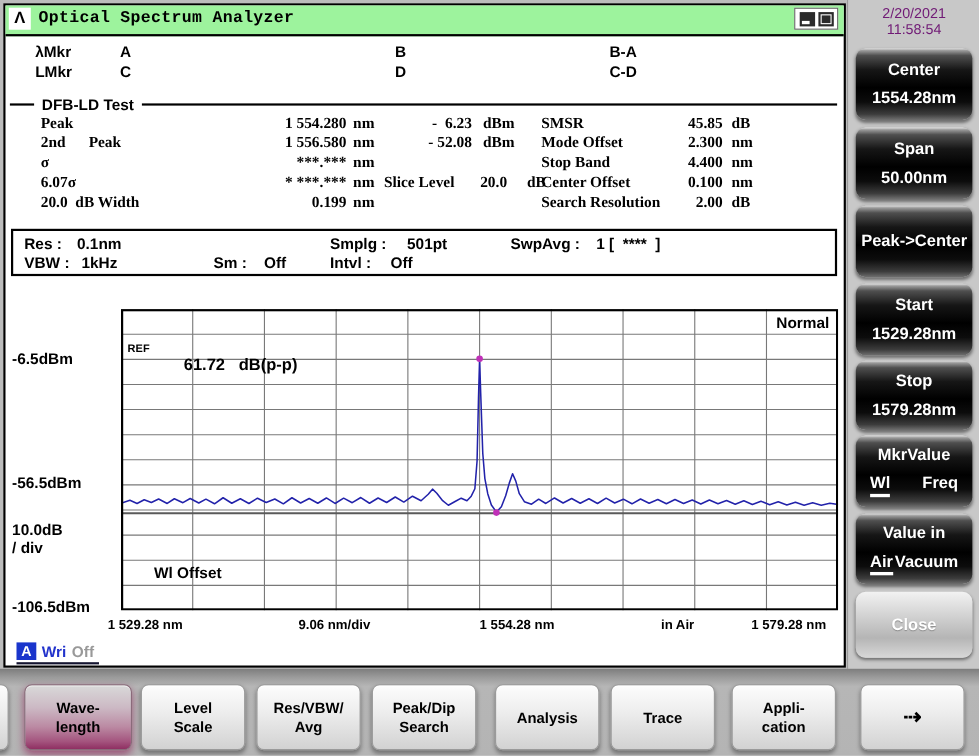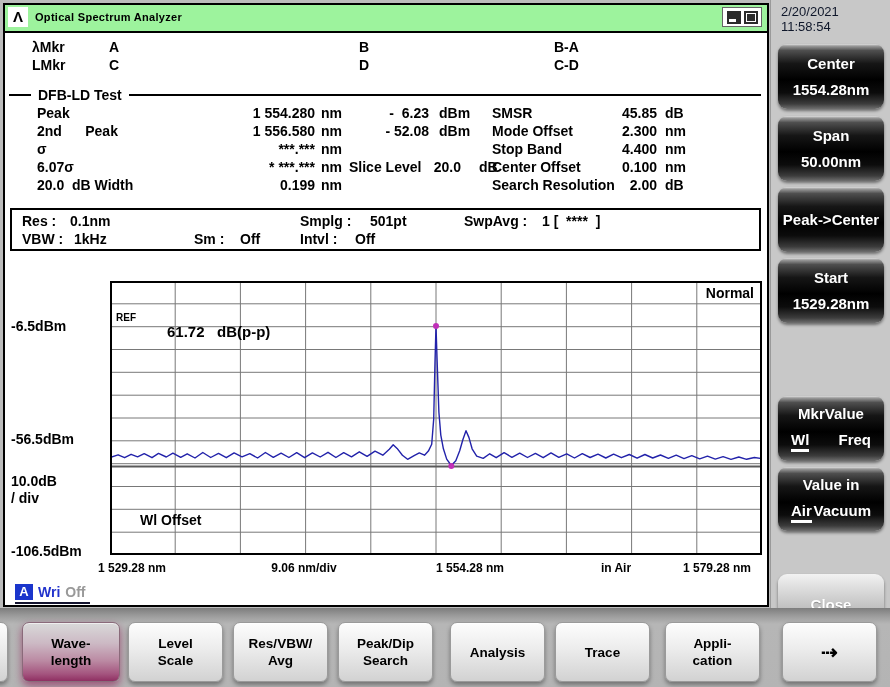--- a/index.html
+++ b/index.html
@@ -18,21 +18,21 @@
   .titlebar{
     position:absolute;left:0;top:0;right:0;height:26px;
     background:#9df39d;border-bottom:2px solid #000;
   }
   .logo{
     position:absolute;left:3px;top:2px;width:20px;height:20px;background:#fff;
     color:#000;font-weight:bold;font-size:15px;text-align:center;line-height:20px;
   }
   .title-text{
     position:absolute;left:30px;top:0;height:24px;line-height:24px;
-    font-size:11px;font-weight:bold;color:#000;letter-spacing:.3px;
+    font-size:15px;font-weight:bold;color:#000;letter-spacing:.3px;font-family:Liberation Mono, monospace;
   }
   .win-controls{
     position:absolute;right:5px;top:2px;width:40px;height:20px;background:#fff;
     border:1px solid #666;display:flex;align-items:center;justify-content:center;gap:3px;
     box-sizing:border-box;
   }
   .wc-icon{position:relative;width:14px;height:13px;box-sizing:border-box;}
   .wc-min{background:#2b2b2b;}
   .wc-underscore{position:absolute;left:2px;bottom:2px;width:7px;height:3px;background:#fff;}
   .wc-max{border:2px solid #2b2b2b;background:#fff;}
@@ -44,21 +44,21 @@
 
   
   .divider{position:absolute;left:4px;right:6px;top:82px;height:16px;display:flex;align-items:center;}
   .div-line{border-top:2px solid #000;height:0;}
   .div-line.short{width:22px;}
   .div-line.long{flex:1;}
   .div-label{font-size:14px;font-weight:bold;padding:0 7px;white-space:pre;}
 
   
   .mrow{position:absolute;left:0;right:0;height:18px;font-size:14px;font-weight:bold;color:#000;}
-  .mrow span{position:absolute;white-space:pre;}
+  .mrow span{position:absolute;white-space:pre;font-family:Liberation Serif, serif;}
   .mv{text-align:right;}
 
   
   .setbox{
     position:absolute;left:5px;top:203px;width:751px;height:43px;
     border:2px solid #000;box-sizing:border-box;
   }
   .setrow{position:absolute;left:0;right:0;height:18px;font-size:14px;font-weight:bold;}
   .setrow span{position:absolute;white-space:pre;}
 
@@ -74,34 +74,34 @@
     position:absolute;left:10px;top:579px;display:inline-flex;align-items:center;gap:5px;
     border-bottom:2px solid #141430;padding:0 4px 2px 0;
   }
   .trace-box{width:18px;height:16px;background:#1a35cc;color:#fff;font-weight:bold;
     font-size:13px;text-align:center;line-height:16px;}
   .trace-mode{color:#2233cc;font-weight:bold;font-size:14px;}
   .trace-status{color:#999;font-weight:bold;font-size:14px;}
 
   
   .sidebar{position:absolute;left:770px;top:0;width:120px;height:608px;background:#c8c8c8;border-left:1px solid #9a9a9a;box-sizing:border-box;}
-  .datetime{position:absolute;left:10px;top:4px;width:100px;text-align:left;
-    font-size:13px;color:#0f172a;line-height:15px;}
+  .datetime{position:absolute;left:10px;top:4px;width:100px;text-align:center;
+    font-size:13px;color:#701a75;line-height:15px;}
   .sbtn{
     position:absolute;left:7px;width:106px;border-radius:9px;cursor:default;
     background:linear-gradient(180deg,#e0e0e0 0%,#9b9b9b 3%,#4f4f4f 10%,#161616 30%,#000 55%,#0c0c0c 75%,#3c3c3c 92%,#6f6f6f 100%);
     color:#fff;font-weight:bold;font-size:15px;text-align:center;
     display:flex;flex-direction:column;align-items:center;justify-content:center;gap:9px;
     box-shadow:0 2px 3px rgba(0,0,0,.45);
   }
   .sbtn-opts{display:flex;width:100%;justify-content:space-between;padding:0 13px;box-sizing:border-box;}
   .opt-selected{border-bottom:3px solid #fff;padding-bottom:1px;}
   .sbtn-close{
     background:linear-gradient(180deg,#f2f2f2 0%,#cfcfcf 40%,#b5b5b5 70%,#d8d8d8 100%);
-    color:#fff;text-shadow:0 1px 1px #8a8a8a;margin-top:36px;
+    color:#fff;text-shadow:0 1px 1px #8a8a8a;
   }
 
   
   .bottombar{
     position:absolute;left:0;top:608px;width:890px;height:79px;
     background:linear-gradient(180deg,#7d7d7d 0,#9c9c9c 8px,#b6b6b6 16px,#b4b4b4 100%);
   }
   .fbtn{
     position:absolute;top:14px;height:60px;border-radius:7px;box-sizing:border-box;
     background:linear-gradient(180deg,#fdfdfd 0%,#ececec 45%,#d2d2d2 100%);
@@ -297,20 +297,24 @@
     <span>Span</span>
     <span>50.00nm</span>
   </div>
   <div class="sbtn" style="top:187px;height:65px">
     <span>Peak-&gt;Center</span>
   </div>
   <div class="sbtn" style="top:258px;height:65px">
     <span>Start</span>
     <span>1529.28nm</span>
   </div>
+  <div class="sbtn" style="top:328px;height:63px">
+    <span>Stop</span>
+    <span>1579.28nm</span>
+  </div>
   <div class="sbtn" style="top:467px;height:64px">
     <span>Value in</span>
     <span class="sbtn-opts">
       <span class="opt-selected">Air</span>
       <span>Vacuum</span>
     </span>
   </div>
   <div class="sbtn" style="top:396px;height:65px">
     <span>MkrValue</span>
     <span class="sbtn-opts">

